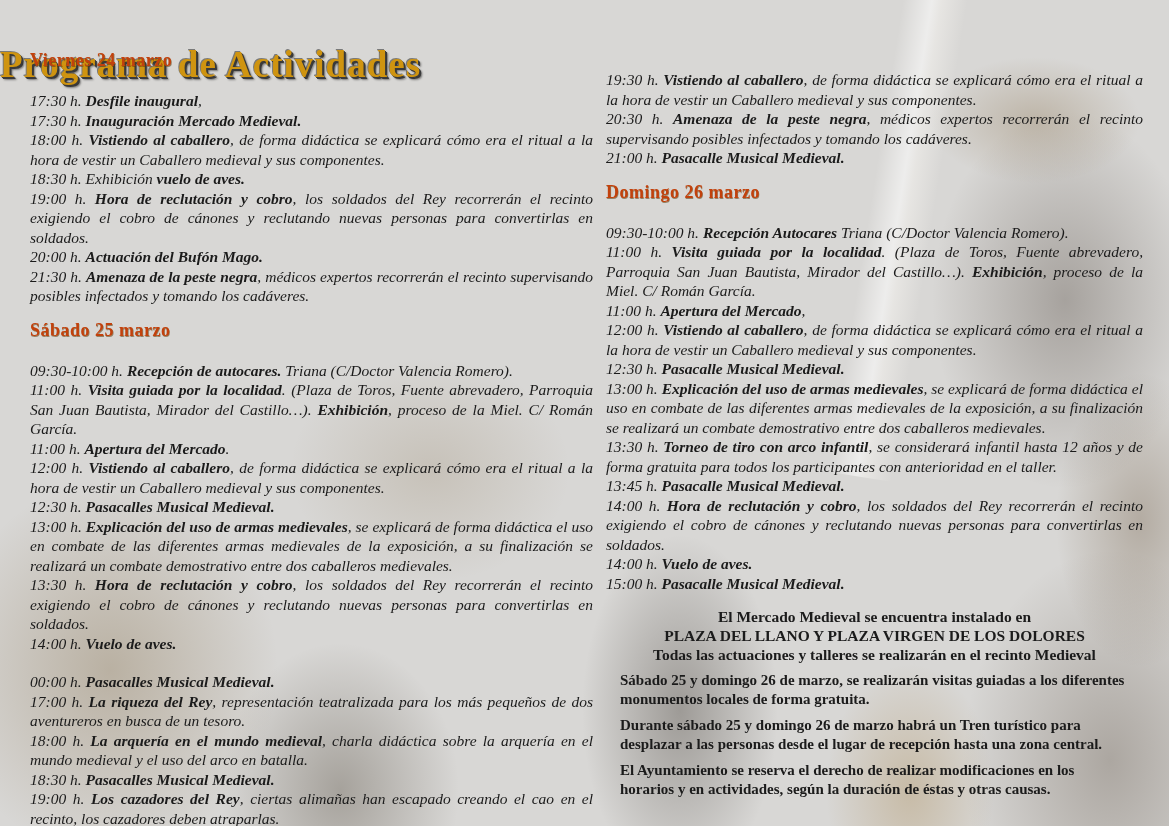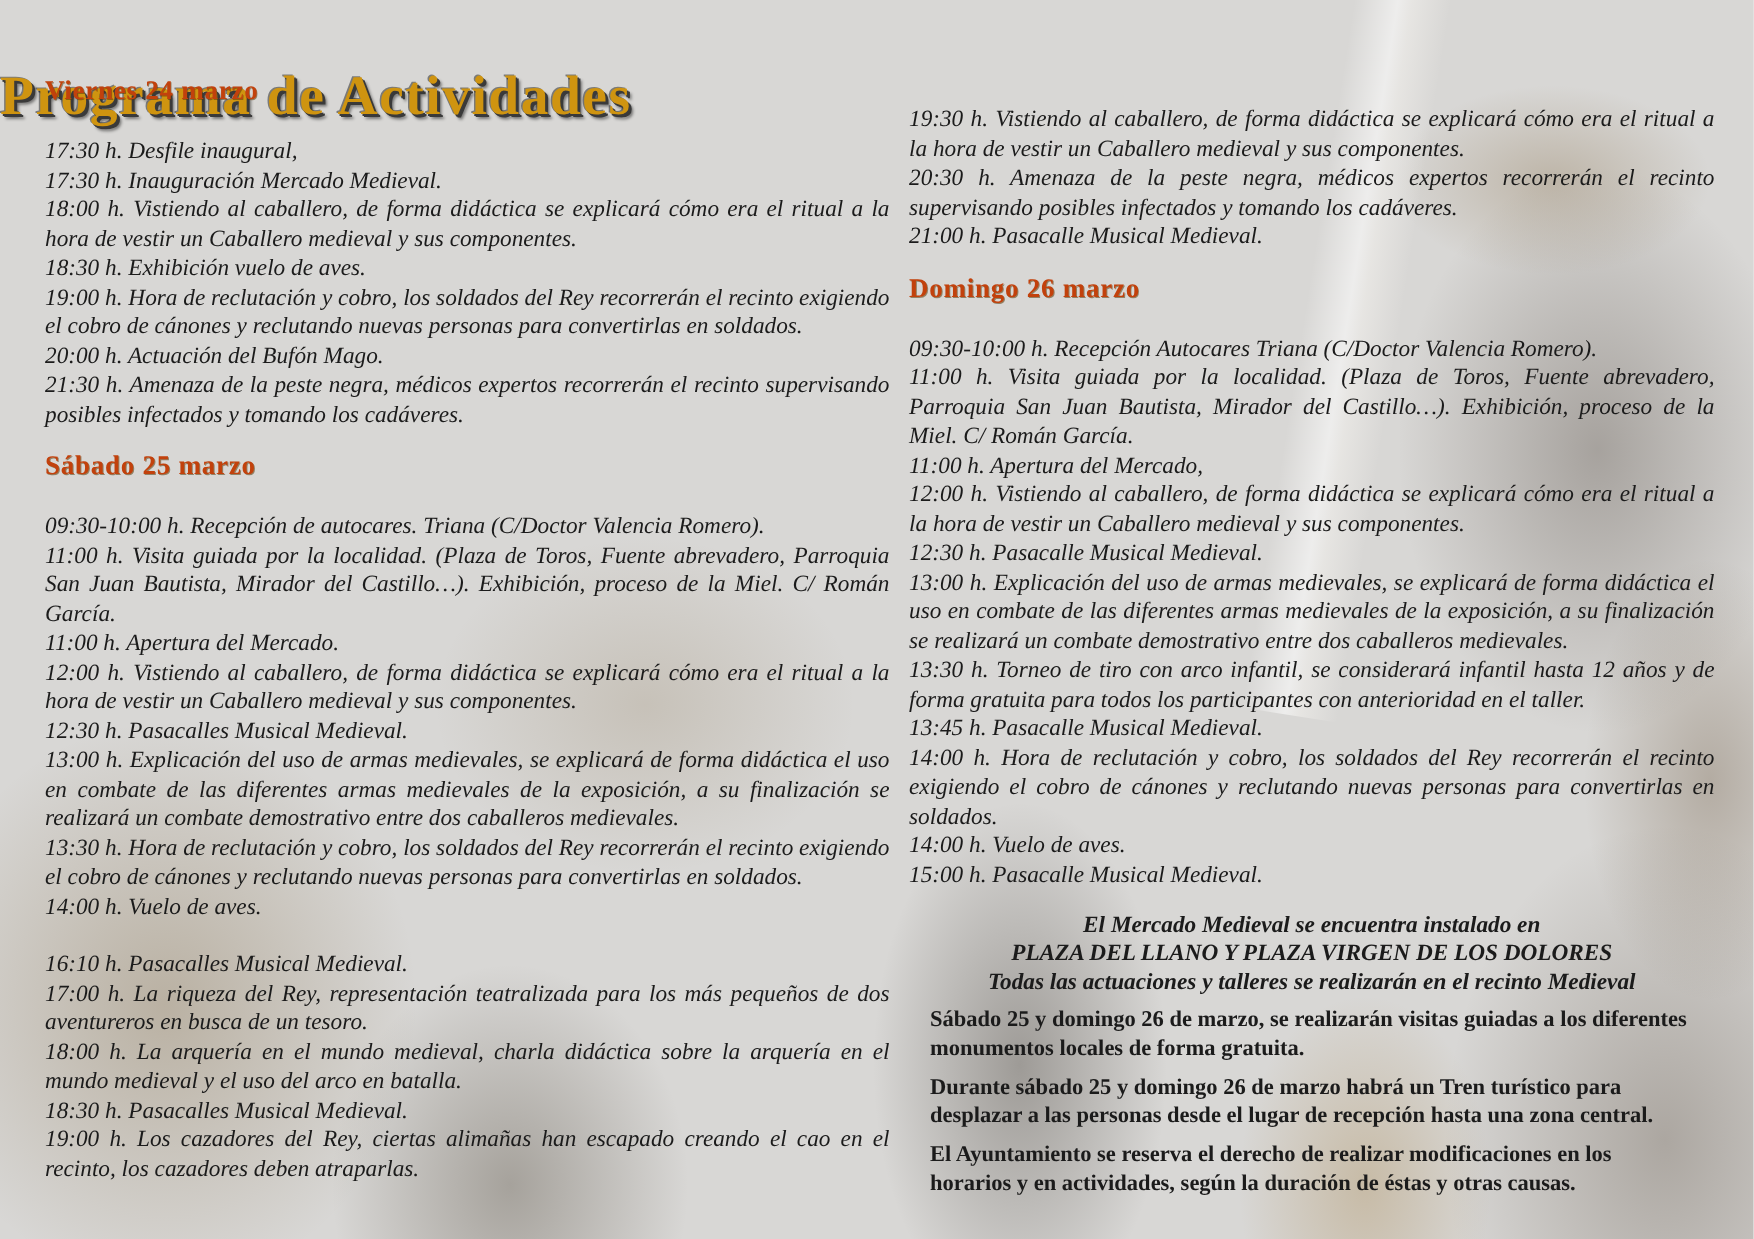--- a/index.html
+++ b/index.html
@@ -54,27 +54,27 @@
   .col-left .section-header{margin-top:0;}
   .event-list{margin:0 0 14px 0;}
   .event{
     margin:0;
     font-size:15.5px;
     line-height:19.5px;
     font-style:italic;
     text-align:justify;
   }
   .event .time{font-weight:normal;font-style:italic;}
-  .event .bold{font-weight:normal;}
+  .event .bold{font-weight:bold;}
   .event.gap-after{margin-bottom:19px;}
   .notices{margin-top:10px;}
   .loc-line{
     text-align:center;
     font-size:15.5px;line-height:19px;
-    font-weight:bold;font-style:italic;
+    font-weight:bold;
   }
   .info-para{
     text-align:left;
     font-size:15px;line-height:19px;
     font-weight:bold;font-style:normal;
     margin:7px 14px 0 14px;
   }
 </style>
 </head>
 <body>
@@ -98,21 +98,21 @@
       <div class="section-header">Sábado 25 marzo</div>
       <div class="event-list">
         <p class="event"><span class="time">09:30-10:00 h. </span><span class="bold">Recepción de autocares.</span><span class="plain"> Triana (C/Doctor Valencia Romero).</span></p>
         <p class="event"><span class="time">11:00 h. </span><span class="bold">Visita guiada por la localidad</span><span class="plain">. (Plaza de Toros, Fuente abrevadero, Parroquia San Juan Bautista, Mirador del Castillo…). </span><span class="bold">Exhibición</span><span class="plain">, proceso de la Miel. C/ Román García.</span></p>
         <p class="event"><span class="time">11:00 h. </span><span class="bold">Apertura del Mercado</span><span class="plain">.</span></p>
         <p class="event"><span class="time">12:00 h. </span><span class="bold">Vistiendo al caballero</span><span class="plain">, de forma didáctica se explicará cómo era el ritual a la hora de vestir un Caballero medieval y sus componentes.</span></p>
         <p class="event"><span class="time">12:30 h. </span><span class="bold">Pasacalles Musical Medieval.</span></p>
         <p class="event"><span class="time">13:00 h. </span><span class="bold">Explicación del uso de armas medievales</span><span class="plain">, se explicará de forma didáctica el uso en combate de las diferentes armas medievales de la exposición, a su finalización se realizará un combate demostrativo entre dos caballeros medievales.</span></p>
         <p class="event"><span class="time">13:30 h. </span><span class="bold">Hora de reclutación y cobro</span><span class="plain">, los soldados del Rey recorrerán el recinto exigiendo el cobro de cánones y reclutando nuevas personas para convertirlas en soldados.</span></p>
         <p class="event gap-after"><span class="time">14:00 h. </span><span class="bold">Vuelo de aves.</span></p>
-        <p class="event"><span class="time">16:10 h. </span><span class="bold">Pasacalles Musical Medieval.</span></p>
+        <p class="event"><span class="time">00:00 h. </span><span class="bold">Pasacalles Musical Medieval.</span></p>
         <p class="event"><span class="time">17:00 h. </span><span class="bold">La riqueza del Rey</span><span class="plain">, representación teatralizada para los más pequeños de dos aventureros en busca de un tesoro.</span></p>
         <p class="event"><span class="time">18:00 h. </span><span class="bold">La arquería en el mundo medieval</span><span class="plain">, charla didáctica sobre la arquería en el mundo medieval y el uso del arco en batalla.</span></p>
         <p class="event"><span class="time">18:30 h. </span><span class="bold">Pasacalles Musical Medieval.</span></p>
         <p class="event"><span class="time">19:00 h. </span><span class="bold">Los cazadores del Rey</span><span class="plain">, ciertas alimañas han escapado creando el cao en el recinto, los cazadores deben atraparlas.</span></p>
       </div>
     </div>
 
   <div class="column col-right">
 
   <div class="event-list">

